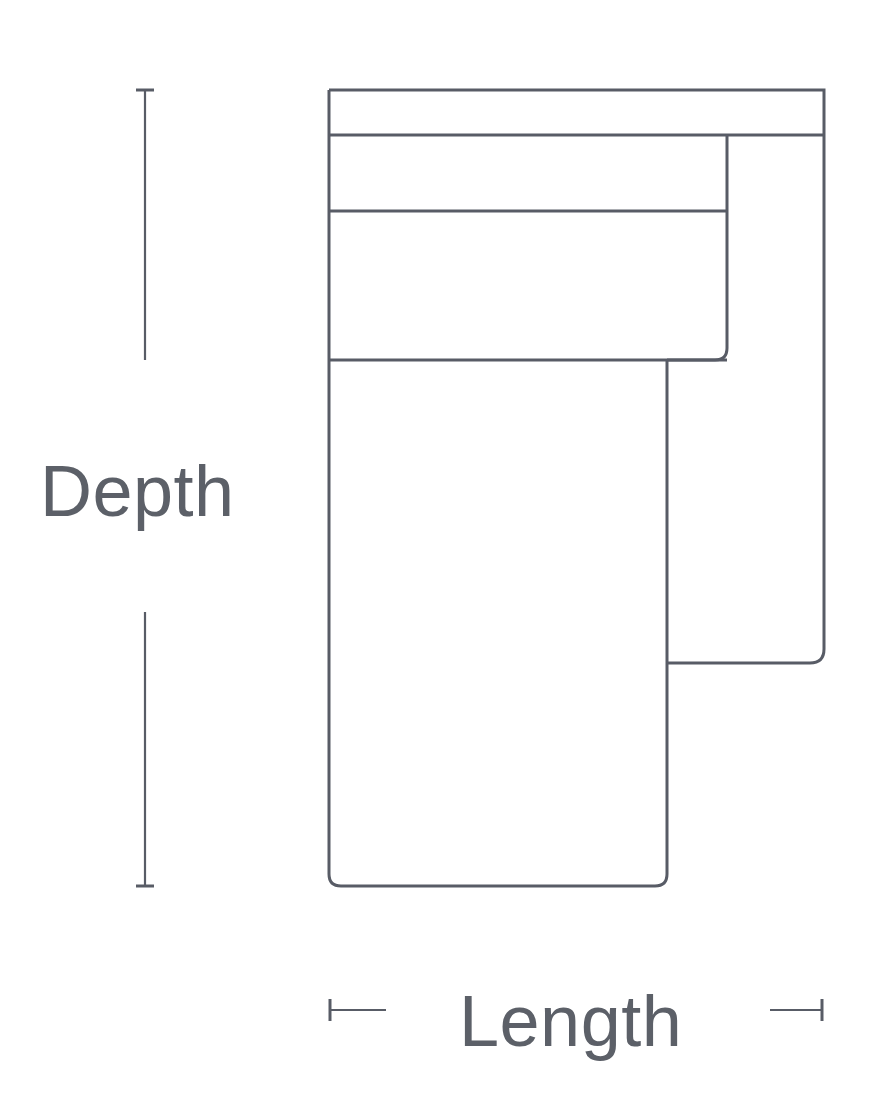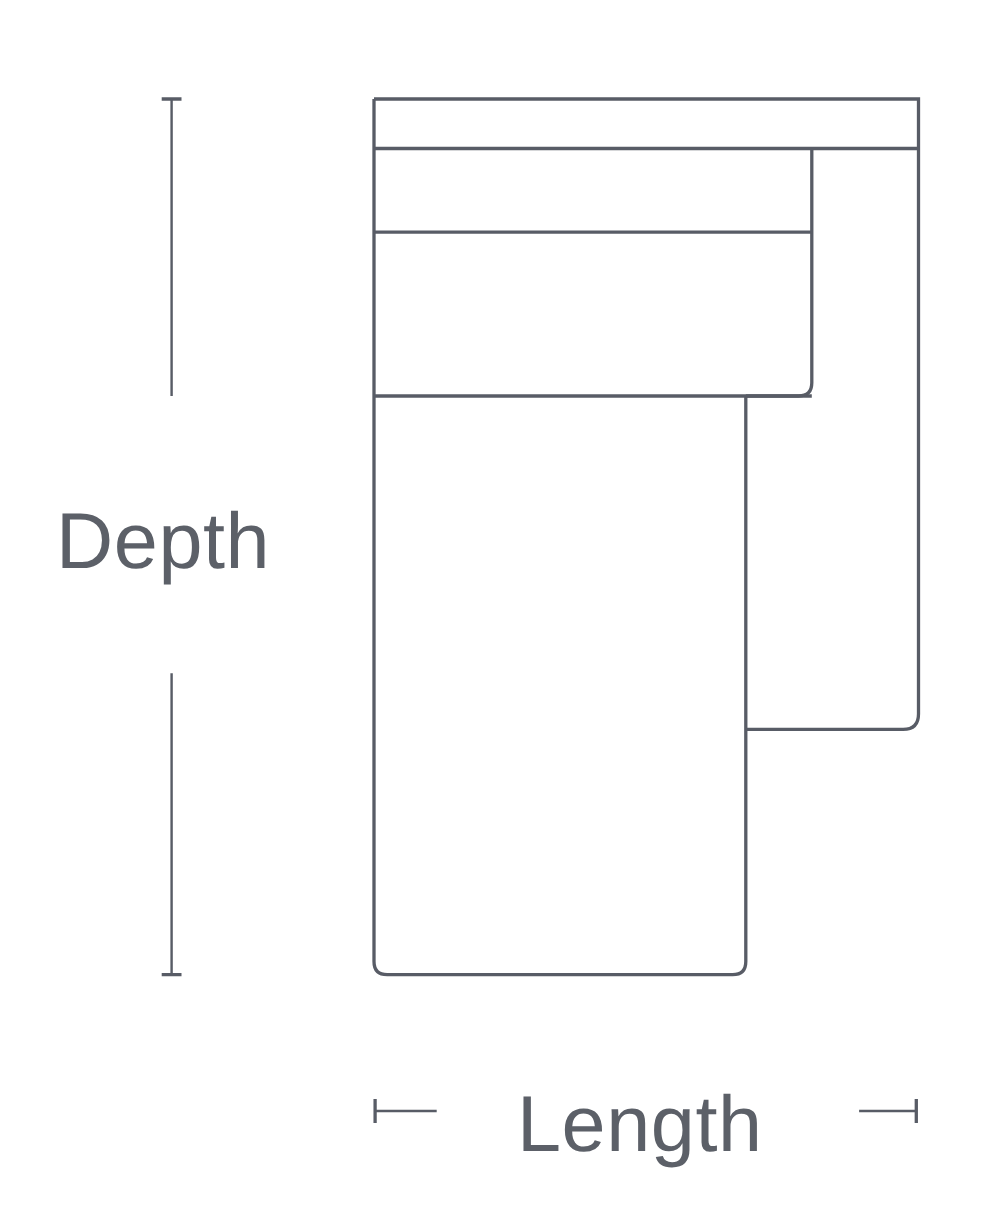--- a/index.html
+++ b/index.html
@@ -11,21 +11,21 @@
   body {
     width: 895px;
     height: 1098px;
     position: relative;
     overflow: hidden;
     font-family: "Liberation Sans", sans-serif;
   }
   #diagram-root {
     position: absolute;
     top: 0;
-    left: 15px;
+    left: 4px;
     width: 873px;
     height: 1098px;
   }
   svg.diagram-canvas {
     display: block;
     width: 895px;
     height: 1098px;
   }
   .dim-label {
     font-family: "Liberation Sans", sans-serif;

